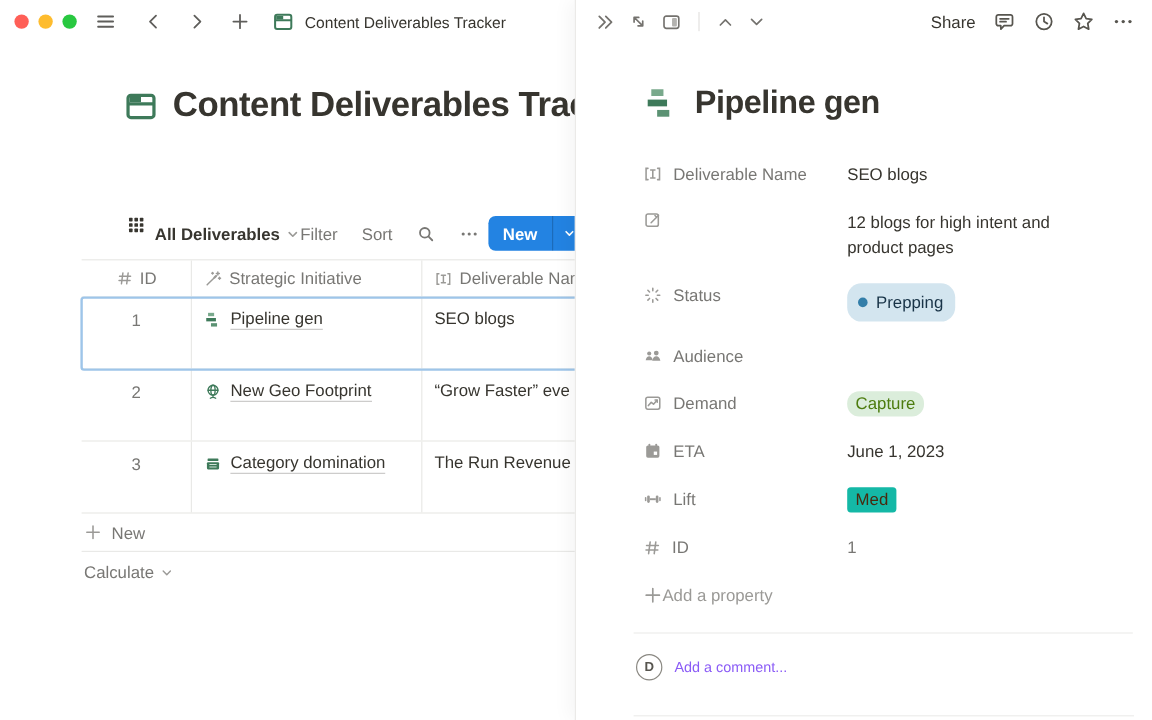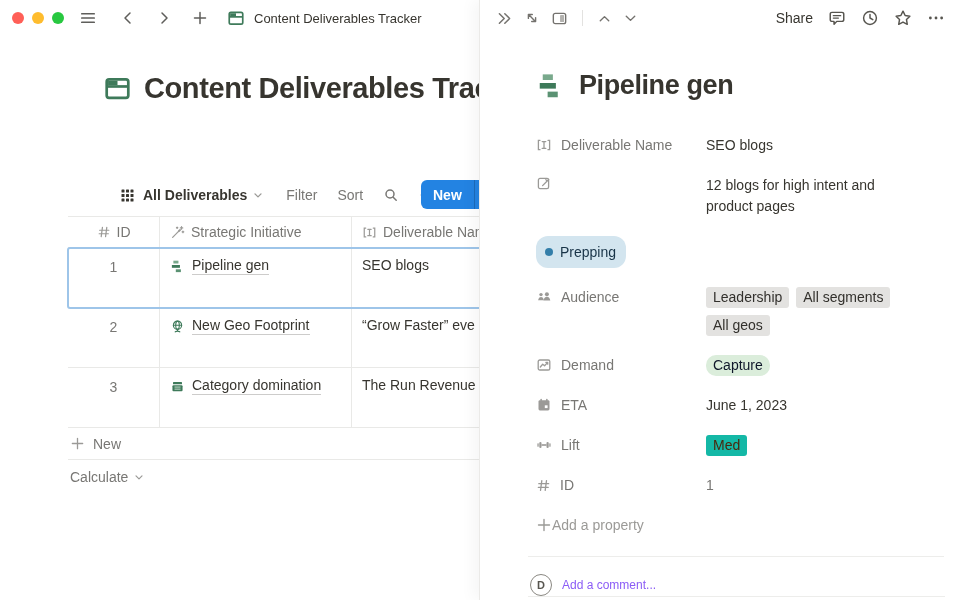--- a/index.html
+++ b/index.html
@@ -17,25 +17,25 @@
   .tb-icon { color: #5f5e5b; display: flex; align-items: center; justify-content: center;
     width: 24px; height: 24px; border-radius: 4px; cursor: default; }
   .tb-group { display: flex; align-items: center; gap: 6px; margin-left: 12px; }
   .tab-title { font-size: 13px; color: #37352f; margin-left: 6px; white-space: nowrap; }
 
   .page-title-row { position: absolute; top: 72px; left: 104px; display: flex;
     align-items: center; gap: 13px; white-space: nowrap; }
   .page-title { font-size: 29px; font-weight: 700; letter-spacing: -0.4px; }
 
   
-  .view-toolbar { position: absolute; top: 180px; left: 120px; height: 30px;
-    display: flex; align-items: center; font-size: 14px; }
+  .view-toolbar { position: absolute; top: 180px; left: 106px; height: 30px;
+    display: flex; font-size: 14px; }
   .vt-item { display: flex; align-items: center; gap: 5px; color: #787774; cursor: pointer; }
   .view-name { font-weight: 700; color: #37352f; margin-left: 8px; }
-  .sp16 { margin-left: 22px; } .sp14 { margin-left: 20px; }
+  .sp16 { } .sp14 { margin-left: 20px; }
   .new-btn { position: absolute; left: 301px; top: 0; height: 29px; display: flex;
     background: #2383e2; border-radius: 6px; color: #fff; overflow: hidden; cursor: pointer; }
   .new-btn-label { display: flex; align-items: center; padding: 0 12px; font-size: 14px; font-weight: 600; }
   .new-btn-caret { display: flex; align-items: center; padding: 0 8px; border-left: 1px solid rgba(0,0,0,0.18); }
 
   
   .db-table { position: absolute; top: 216px; left: 68px; width: 560px; font-size: 14px; }
   .t-row { display: grid; grid-template-columns: 92px 192px 276px; border-bottom: 1px solid #e9e9e7; }
   .t-head { border-top: 1px solid #e9e9e7; height: 32px; color: #787774; }
   .t-head .t-cell { display: flex; align-items: center; gap: 6px; padding: 0 10px; }
@@ -75,21 +75,21 @@
   .prop-label svg { color: #9b9a97; flex: none; }
   .prop-value { line-height: 21px; cursor: pointer; }
   .val-wrap { max-width: 195px; }
   .val-dim { color: #787774; }
   .pill-status { display: inline-flex; align-items: center; gap: 7px; background: #d3e5ef;
     border-radius: 12px; height: 32px; padding: 0 10px 0 9px; color: #183347; }
   .pill-dot { width: 8px; height: 8px; border-radius: 50%; background: #337ea9; }
   .tags { display: flex; flex-wrap: wrap; gap: 7px; max-width: 225px; }
   .tag { display: inline-flex; align-items: center; height: 21px; padding: 0 7px;
     border-radius: 3px; background: #e3e2e0; color: #32302c; white-space: nowrap; }
-  .tag-green { background: #dbeddb; color: #0f172a; border-radius: 10px; }
+  .tag-green { background: #dbeddb; color: #4d7c0f; border-radius: 10px; }
   .tag-orange { background: #14b8a6; color: #49290e; }
   .add-prop { display: flex; align-items: center; color: #9b9a97; font-size: 14px;
     cursor: pointer; margin-top: 2px; }
   .peek-hr { border: none; border-top: 1px solid #ededeb; margin: 23px 0 0 -8px; }
   .comment-row { display: flex; align-items: center; gap: 10px; margin: 17px 0 0 -6px; cursor: text; }
   .avatar { width: 22px; height: 22px; border-radius: 50%; border: 1px solid #8a8882;
     display: flex; align-items: center; justify-content: center; font-size: 11px;
     font-weight: 600; color: #57554f; flex: none; }
   .comment-placeholder { color: #8b5cf6; font-size: 12px; }
   .peek-bottom-line { position: absolute; bottom: 3px; left: 48px; right: 15px;
@@ -366,44 +366,43 @@
       <span class="prop-label">
         <svg width="16" height="16" viewBox="0 0 16 16" fill="none" stroke="currentColor" stroke-width="1.3" stroke-linecap="round" stroke-linejoin="round">
             <rect x="2.4" y="3.4" width="10.2" height="10.2" rx="1.6"></rect>
             <path d="m6.6 10.6 4.6-4.6 1.6-1.6M11.2 6l-1.4-1.4"></path>
           </svg>
       </span>
       <span class="prop-value val-wrap">12 blogs for high intent and product pages</span>
     </div>
 
     <div class="prop">
+      <span class="prop-label">
+        <svg width="16" height="16" viewBox="0 0 16 16" fill="none" stroke="currentColor" stroke-width="1.3" stroke-linecap="round">
+            <path d="M8 2.2v2M12.1 3.9l-1.4 1.4M13.8 8h-2M12.1 12.1l-1.4-1.4M8 11.8v2M5.3 10.7l-1.4 1.4M4.2 8h-2M5.3 5.3 3.9 3.9"></path>
+          </svg>
+        <span>Status</span>
+      </span>
       <span class="prop-value">
         <span class="pill-status">
           <span class="pill-dot"></span>
           <span>Prepping</span>
         </span>
       </span>
     </div>
 
     <div class="prop">
       <span class="prop-label">
         <svg width="16" height="16" viewBox="0 0 16 16" fill="currentColor">
             <circle cx="5" cy="5.6" r="1.7"></circle>
             <path d="M2.1 11.2c.3-2.1 1.5-3.3 2.9-3.3s2.6 1.2 2.9 3.3z"></path>
             <circle cx="10.9" cy="5.2" r="2"></circle>
             <path d="M7.5 11.6c.3-2.4 1.7-3.8 3.4-3.8s3.1 1.4 3.4 3.8z"></path>
           </svg>
         <span>Audience</span>
-      </span>
-      <span class="prop-value">
-        <span class="tags">
-          <span class="tag">Leadership</span>
-          <span class="tag">All segments</span>
-          <span class="tag">All geos</span>
-        </span>
       </span>
     </div>
 
     <div class="prop">
       <span class="prop-label">
         <svg width="16" height="16" viewBox="0 0 16 16" fill="none" stroke="currentColor" stroke-width="1.3" stroke-linecap="round" stroke-linejoin="round">
             <rect x="2.2" y="3" width="11.6" height="10" rx="1.6"></rect>
             <path d="m4.3 10 2.4-2.7 1.9 1.5 2.9-3.2"></path>
             <path d="M9.9 5.4h1.8v1.8"></path>
           </svg>

